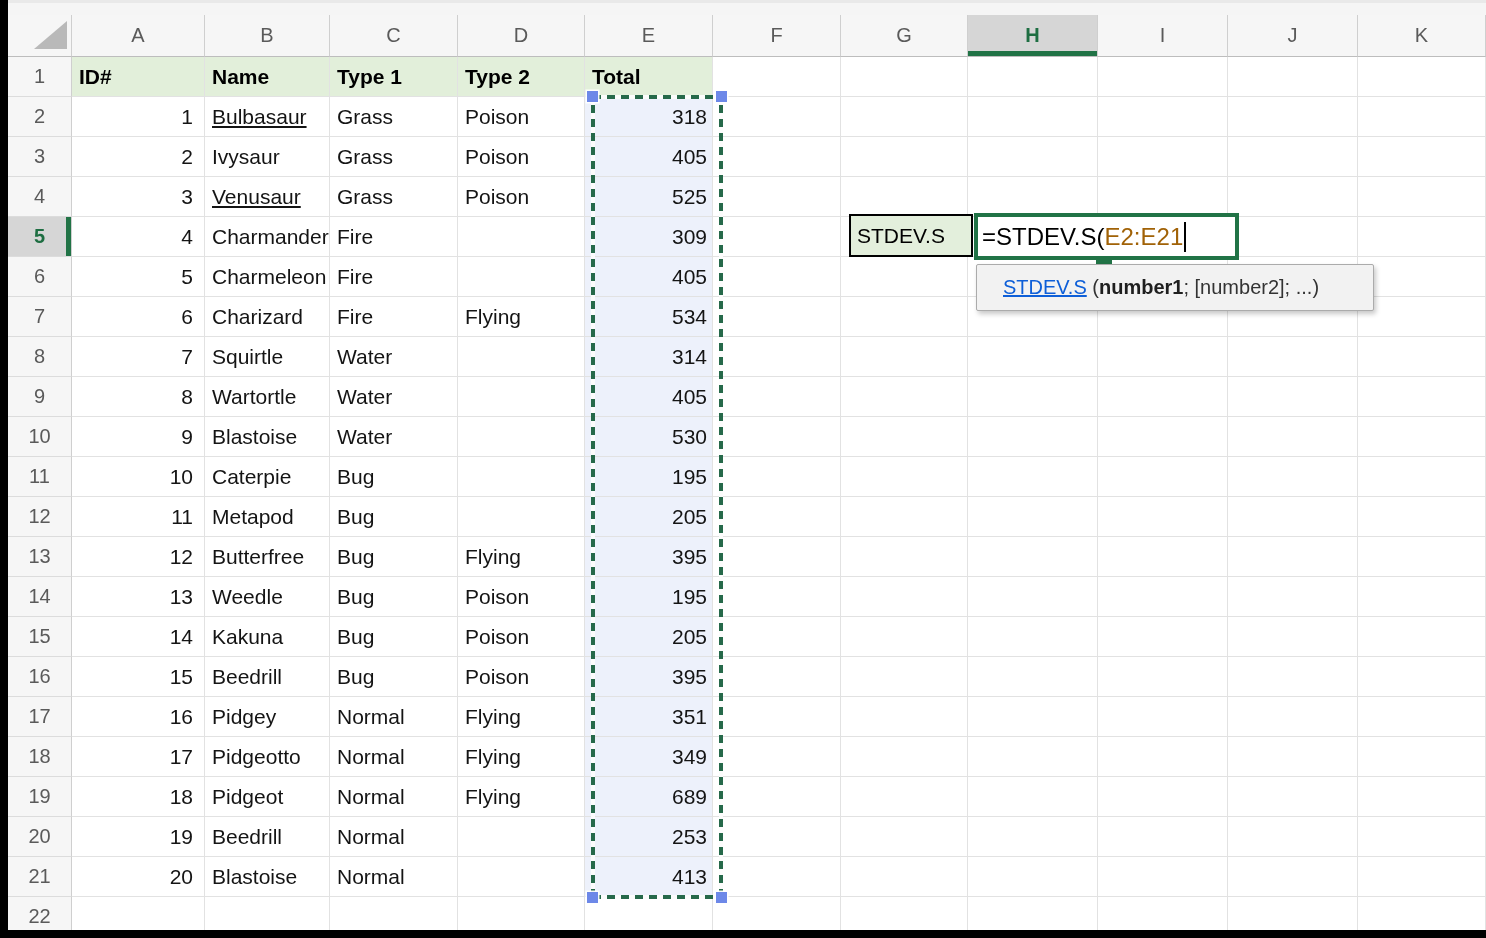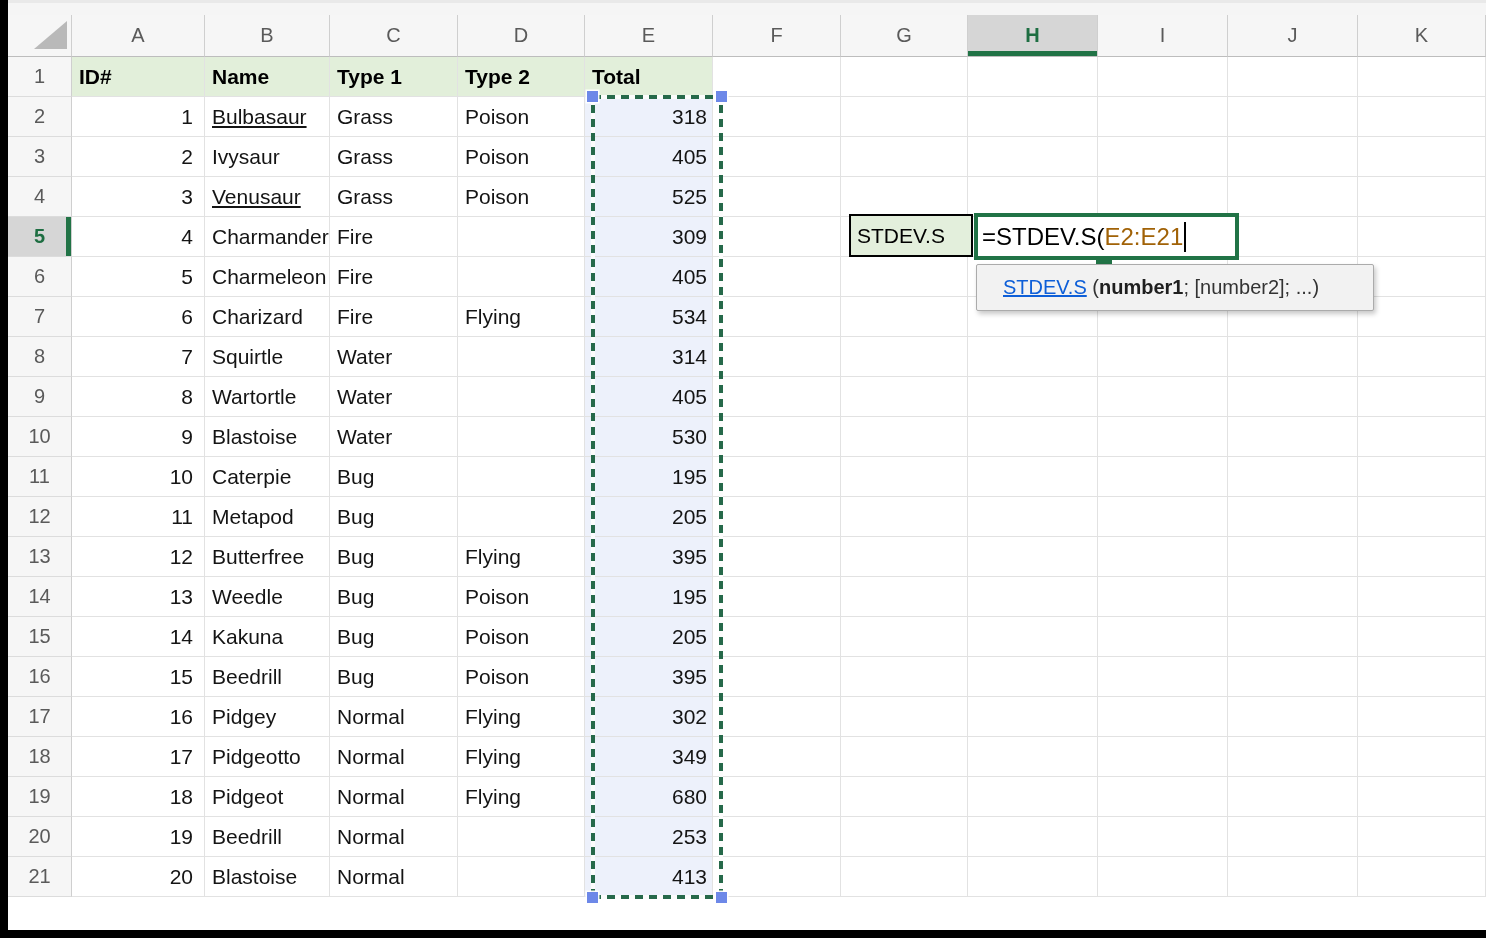--- a/index.html
+++ b/index.html
@@ -327,21 +327,21 @@
       <div class="cell" style="width: 130px;"></div>
       <div class="cell" style="width: 130px;"></div>
       <div class="cell" style="width: 128px;"></div>
     </div>
     <div class="row">
       <div class="rh">17</div>
       <div class="cell num" style="width: 133px;">16</div>
       <div class="cell name" style="width: 125px;">Pidgey</div>
       <div class="cell" style="width: 128px;">Normal</div>
       <div class="cell" style="width: 127px;">Flying</div>
-      <div class="cell total selfill" style="width: 128px;">302</div>
+      <div class="cell total selfill" style="width: 128px;">351</div>
       <div class="cell" style="width: 128px;"></div>
       <div class="cell" style="width: 127px;"></div>
       <div class="cell" style="width: 130px;"></div>
       <div class="cell" style="width: 130px;"></div>
       <div class="cell" style="width: 130px;"></div>
       <div class="cell" style="width: 128px;"></div>
     </div>
     <div class="row">
       <div class="rh">18</div>
       <div class="cell num" style="width: 133px;">17</div>
@@ -355,21 +355,21 @@
       <div class="cell" style="width: 130px;"></div>
       <div class="cell" style="width: 130px;"></div>
       <div class="cell" style="width: 128px;"></div>
     </div>
     <div class="row">
       <div class="rh">19</div>
       <div class="cell num" style="width: 133px;">18</div>
       <div class="cell name" style="width: 125px; text-align: center;">Pidgeot</div>
       <div class="cell" style="width: 128px;">Normal</div>
       <div class="cell" style="width: 127px;">Flying</div>
-      <div class="cell total selfill" style="width: 128px;">680</div>
+      <div class="cell total selfill" style="width: 128px;">689</div>
       <div class="cell" style="width: 128px;"></div>
       <div class="cell" style="width: 127px;"></div>
       <div class="cell" style="width: 130px;"></div>
       <div class="cell" style="width: 130px;"></div>
       <div class="cell" style="width: 130px;"></div>
       <div class="cell" style="width: 128px;"></div>
     </div>
     <div class="row">
       <div class="rh">20</div>
       <div class="cell num" style="width: 133px;">19</div>
@@ -384,20 +384,34 @@
       <div class="cell" style="width: 130px;"></div>
       <div class="cell" style="width: 128px;"></div>
     </div>
     <div class="row">
       <div class="rh">21</div>
       <div class="cell num" style="width: 133px;">20</div>
       <div class="cell name" style="width: 125px;">Blastoise</div>
       <div class="cell" style="width: 128px;">Normal</div>
       <div class="cell" style="width: 127px;"></div>
       <div class="cell total selfill" style="width: 128px;">413</div>
+      <div class="cell" style="width: 128px;"></div>
+      <div class="cell" style="width: 127px;"></div>
+      <div class="cell" style="width: 130px;"></div>
+      <div class="cell" style="width: 130px;"></div>
+      <div class="cell" style="width: 130px;"></div>
+      <div class="cell" style="width: 128px;"></div>
+    </div>
+    <div class="row">
+      <div class="rh">22</div>
+      <div class="cell" style="width: 133px;"></div>
+      <div class="cell" style="width: 125px;"></div>
+      <div class="cell" style="width: 128px;"></div>
+      <div class="cell" style="width: 127px;"></div>
+      <div class="cell" style="width: 128px;"></div>
       <div class="cell" style="width: 128px;"></div>
       <div class="cell" style="width: 127px;"></div>
       <div class="cell" style="width: 130px;"></div>
       <div class="cell" style="width: 130px;"></div>
       <div class="cell" style="width: 130px;"></div>
       <div class="cell" style="width: 128px;"></div>
     </div>
   </div>
 
 <div id="selection-overlay">

